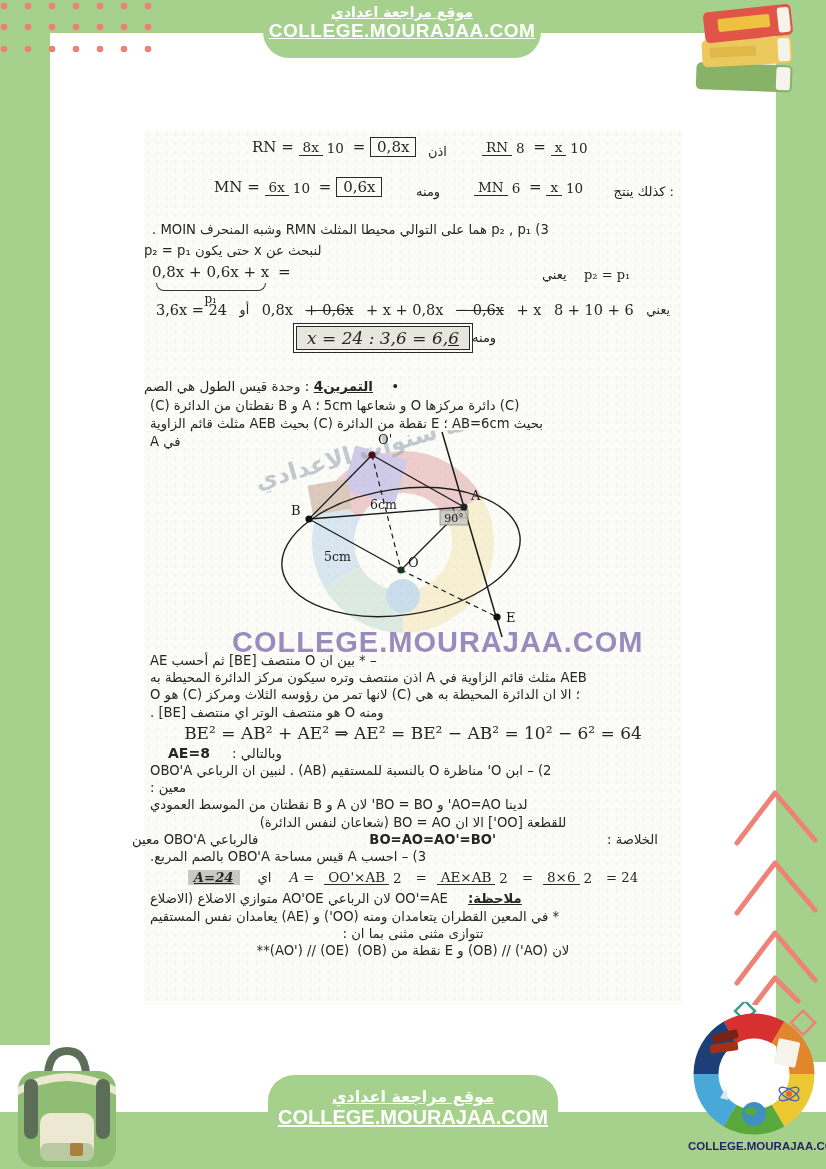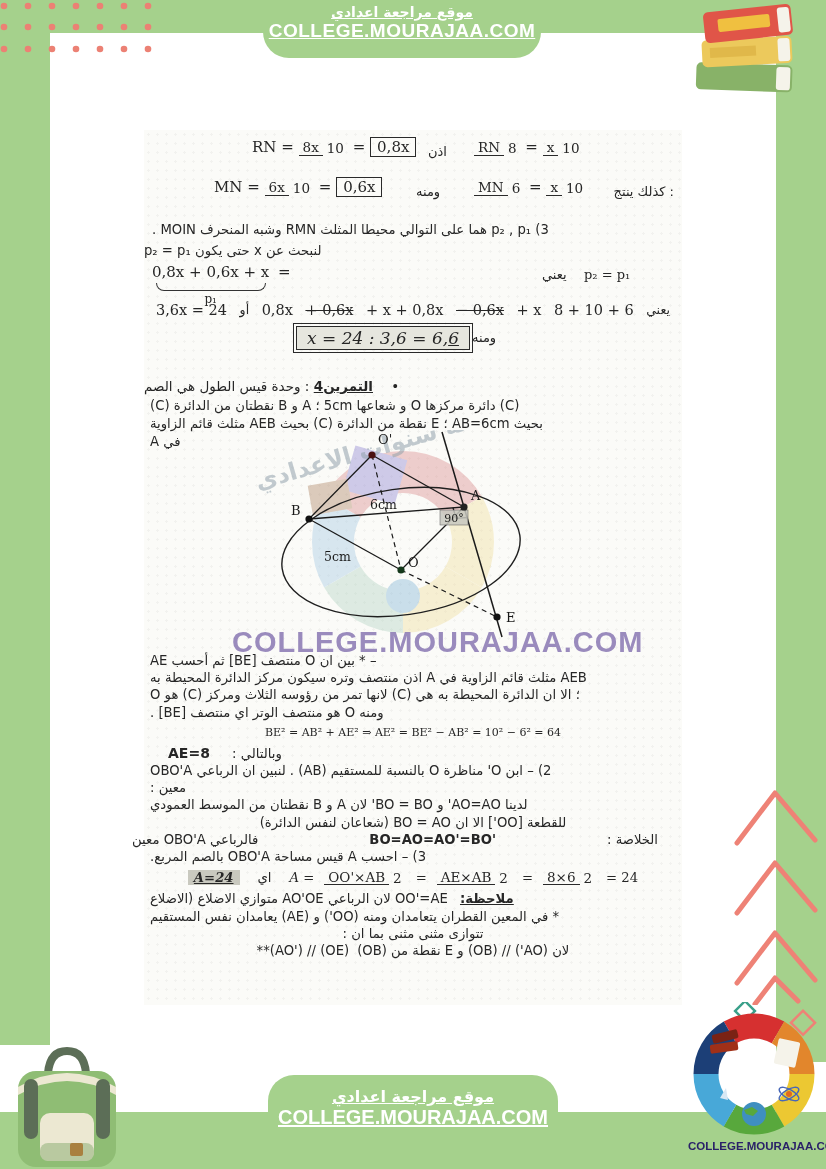--- a/index.html
+++ b/index.html
@@ -117,21 +117,21 @@
       <span class="abs" style="left:108px">
         <span>RN =</span>
         <span class="fr">
             <span class="n">8x</span>
             <span class="d">10</span>
           </span>
         <span>=</span>
         <span class="bx">0,8x</span>
       </span>
       <span class="abs ar" style="left:284px;font-size:13px;top:6px">اذن</span>
-      <span class="abs" style="left:330px">
+      <span class="abs" style="left:338px">
         <span class="fr">
             <span class="n">RN</span>
             <span class="d">8</span>
           </span>
         <span>=</span>
         <span class="fr">
             <span class="n">x</span>
             <span class="d">10</span>
           </span>
       </span>
@@ -252,21 +252,21 @@
       </g>
     </svg>
 
     <div class="wm-center">COLLEGE.MOURAJAA.COM</div>
 
     <div class="s3 ar">
       <div class="ln tal-r" style="padding-left:40px">– * بين ان O منتصف [BE] ثم أحسب AE</div>
       <div class="ln tal-r">AEB مثلث قائم الزاوية في A اذن منتصف وتره سيكون مركز الدائرة المحيطة به</div>
       <div class="ln tal-r">؛ الا ان الدائرة المحيطة به هي (C) لانها تمر من رؤوسه الثلاث ومركز (C) هو O</div>
       <div class="ln tal-r" style="padding-left:120px">ومنه O هو منتصف الوتر اي منتصف [BE] .</div>
-      <div class="ln tal-c mt" dir="ltr" style="font-size:11px;line-height:24px">BE² = AB² + AE² ⇒ AE² = BE² − AB² = 10² − 6² = 64</div>
+      <div class="ln tal-c mt" dir="ltr" style="font-size:17px;line-height:24px">BE² = AB² + AE² ⇒ AE² = BE² − AB² = 10² − 6² = 64</div>
       <div class="ln tal-r" style="padding-left:40px">
         <span>وبالتالي :</span>
         <span class="bold" style="margin:0 18px;font-size:14px" dir="ltr">AE=8</span>
       </div>
       <div class="ln tal-r">2) – ابن O' مناظرة O بالنسبة للمستقيم (AB) . لنبين ان الرباعي OBO'A</div>
       <div class="ln tal-r" style="padding-left:4px">معين :</div>
       <div class="ln tal-r">لدينا AO=AO' و BO = BO' لان A و B نقطتان من الموسط العمودي</div>
       <div class="ln tal-c">للقطعة [OO'] الا ان BO = AO (شعاعان لنفس الدائرة)</div>
       <div class="ln" style="display:flex;justify-content:space-between;padding:0 18px">
         <span>الخلاصة :</span>
@@ -289,21 +289,21 @@
           </span>
         <span class="mt">=</span>
         <span class="fr mt">
             <span class="n">8×6</span>
             <span class="d">2</span>
           </span>
         <span class="mt">= 24</span>
       </div>
       <div class="ln tal-r">
         <span class="bold uline">ملاحظة:</span>
-        <span style="margin-right:8px">OO'=AE لان الرباعي AO'OE متوازي الاضلاع (الاضلاع</span>
+        <span style="margin-right:16px">OO'=AE لان الرباعي AO'OE متوازي الاضلاع (الاضلاع</span>
       </div>
       <div class="ln tal-r">* في المعين القطران يتعامدان ومنه (OO') و (AE) يعامدان نفس المستقيم</div>
       <div class="ln tal-c">تتوازى مثنى مثنى بما ان :</div>
       <div class="ln" dir="ltr" style="display:flex;justify-content:center;gap:8px">
         <span dir="ltr">**(AO') // (OE)</span>
         <span dir="rtl">لان (AO') // (OB) و E نقطة من (OB)</span>
       </div>
     </div>
   </div>
 

